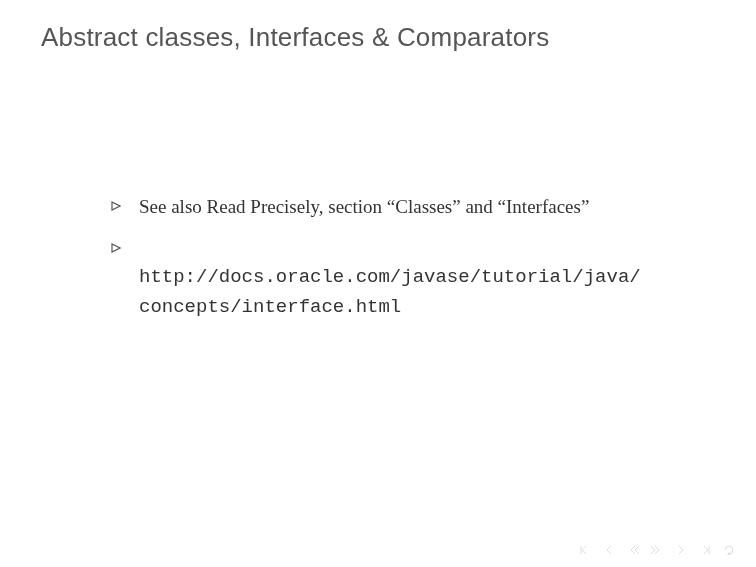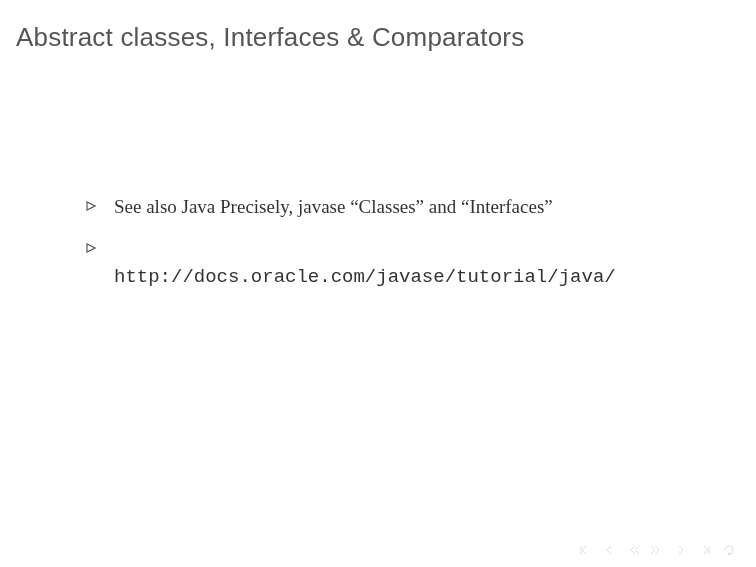--- a/index.html
+++ b/index.html
@@ -9,21 +9,21 @@
     height: 567px;
     background: #ffffff;
     font-family: Georgia, 'Times New Roman', serif;
     color: #333;
     overflow: hidden;
   }
   .slide {
     width: 756px;
     height: 567px;
     box-sizing: border-box;
-    padding: 22px 30px 30px 16px;
+    padding: 22px 30px 30px 41px;
     position: relative;
   }
   .title {
     font-size: 26px;
     font-weight: 400;
     color: #555;
     margin: 0 0 140px 0;
     letter-spacing: 0.2px;
     font-family: "Trebuchet MS", "Segoe UI", Arial, sans-serif;
   }
@@ -82,30 +82,31 @@
   <h1 class="title">Abstract classes, Interfaces &amp; Comparators</h1>
 
   <div class="content">
     <ul class="items">
       <li>
         <span class="bullet">
           <svg width="10" height="10" viewBox="0 0 10 10">
               <polygon points="1,1 9,5 1,9" fill="none" stroke="#555" stroke-width="1.2"></polygon>
             </svg>
         </span>
-        <span>See also Java Precisely, javase “Classes” and “Interfaces”</span>
+        <span>See also Read Precisely, section “Classes” and “Interfaces”</span>
       </li>
       <li>
         <span class="bullet">
           <svg width="10" height="10" viewBox="0 0 10 10">
               <polygon points="1,1 9,5 1,9" fill="none" stroke="#555" stroke-width="1.2"></polygon>
             </svg>
         </span>
         <br>
         <span class="mono">http://docs.oracle.com/javase/tutorial/java/</span><br>
+        <span class="mono">concepts/interface.html</span>
       </li>
     </ul>
   </div>
 
   <div class="navbar">
     <span class="nav-icon">
       <svg width="14" height="14" viewBox="0 0 14 14">
           <path d="M8 3 L4 7 L8 11" fill="none" stroke="#999" stroke-width="1"></path>
           <line x1="3" y1="3" x2="3" y2="11" stroke="#999" stroke-width="1"></line>
         </svg>

